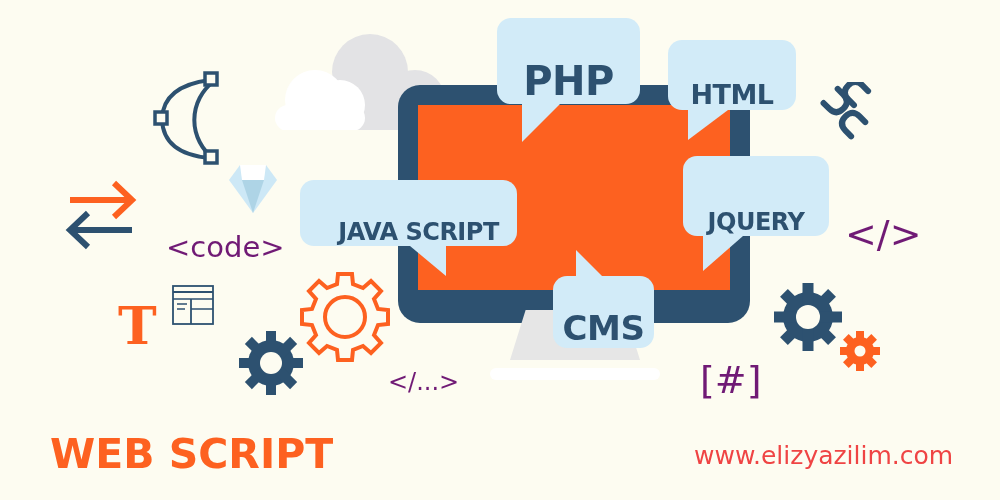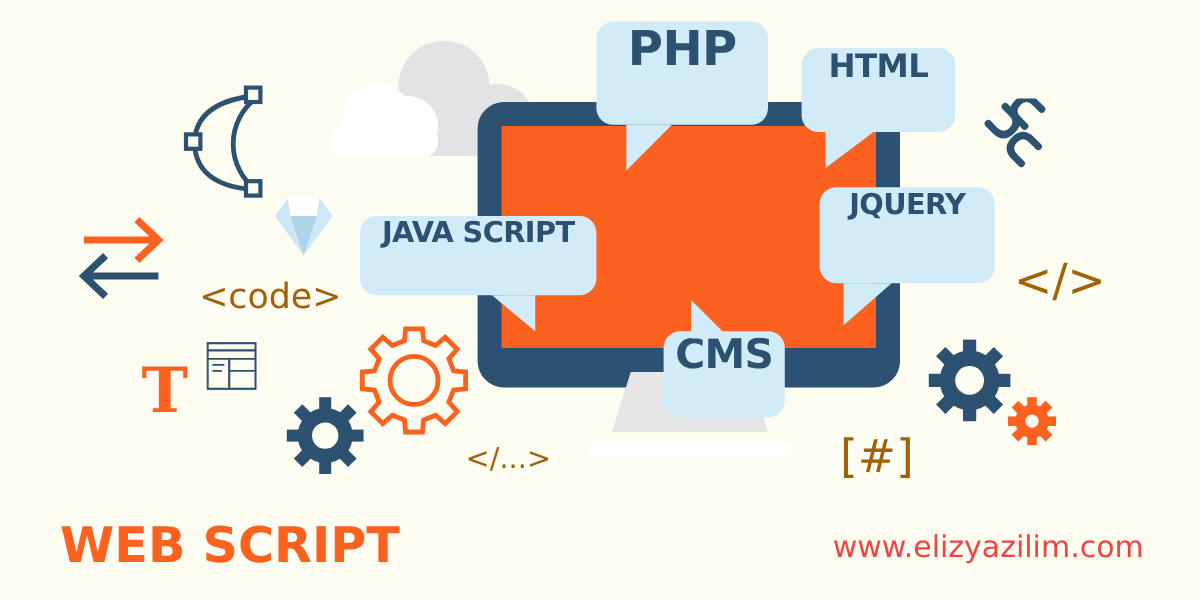--- a/index.html
+++ b/index.html
@@ -1,20 +1,20 @@
 <!DOCTYPE html>
 <html><head>
 <meta charset="utf-8">
 <style>
   html, body { margin:0; padding:0; }
   body { width:1000px; height:500px; background:#fdfcf1; position:relative; overflow:hidden; font-family:"DejaVu Sans", sans-serif; }
   .abs { position:absolute; }
-  .bubble { position:absolute; background:#d2ebf8; border-radius:14px; color:#2d5170; font-weight:bold; display:flex; align-items:flex-start; justify-content:center; font-family:"DejaVu Sans", sans-serif; letter-spacing:-0.5px; }
+  .bubble { position:absolute; background:#d2ebf8; border-radius:14px; color:#2d5170; font-weight:bold; display:flex; align-items:flex-end; justify-content:center; font-family:"DejaVu Sans", sans-serif; letter-spacing:-0.5px; }
   .tail { position:absolute; width:0; height:0; }
-  .txt-navy { color:#a16207; }
+  .txt-navy { color:#701a75; }
 </style>
 </head>
 <body>
 
 <svg class="abs" style="left:270px;top:30px" width="190" height="100" viewBox="0 0 190 100">
   <circle cx="100" cy="42" r="38" fill="#e3e3e5"></circle>
   <circle cx="145" cy="70" r="30" fill="#e3e3e5"></circle>
   <rect x="70" y="60" width="100" height="40" rx="20" fill="#e3e3e5"></rect>
   <circle cx="45" cy="70" r="30" fill="#fff"></circle>
   <circle cx="70" cy="75" r="25" fill="#fff"></circle>
@@ -30,21 +30,21 @@
 <div class="bubble" style="left:497px;top:18px;width:143px;height:86px;font-size:40px;">
   <span>PHP</span>
 </div>
 <div class="tail" style="left:522px;top:104px;border-left:38px solid #d2ebf8;border-bottom:38px solid transparent;"></div>
 
 <div class="bubble" style="left:668px;top:40px;width:128px;height:70px;font-size:27px;">
   <span>HTML</span>
 </div>
 <div class="tail" style="left:688px;top:110px;border-left:40px solid #d2ebf8;border-bottom:30px solid transparent;"></div>
 
-<div class="bubble" style="left:300px;top:180px;width:197px;height:66px;font-size:24px;">
+<div class="bubble" style="left:300px;top:180px;width:197px;height:66px;font-size:24px;padding-left:20px;">
   <span>JAVA SCRIPT</span>
 </div>
 <div class="tail" style="left:410px;top:246px;border-left:36px solid transparent;border-top:30px solid #d2ebf8;"></div>
 
 <div class="bubble" style="left:683px;top:156px;width:146px;height:80px;font-size:24px;">
   <span>JQUERY</span>
 </div>
 <div class="tail" style="left:703px;top:236px;border-left:40px solid #d2ebf8;border-bottom:35px solid transparent;"></div>
 
 <div class="bubble" style="left:553px;top:276px;width:101px;height:72px;font-size:34px;">

